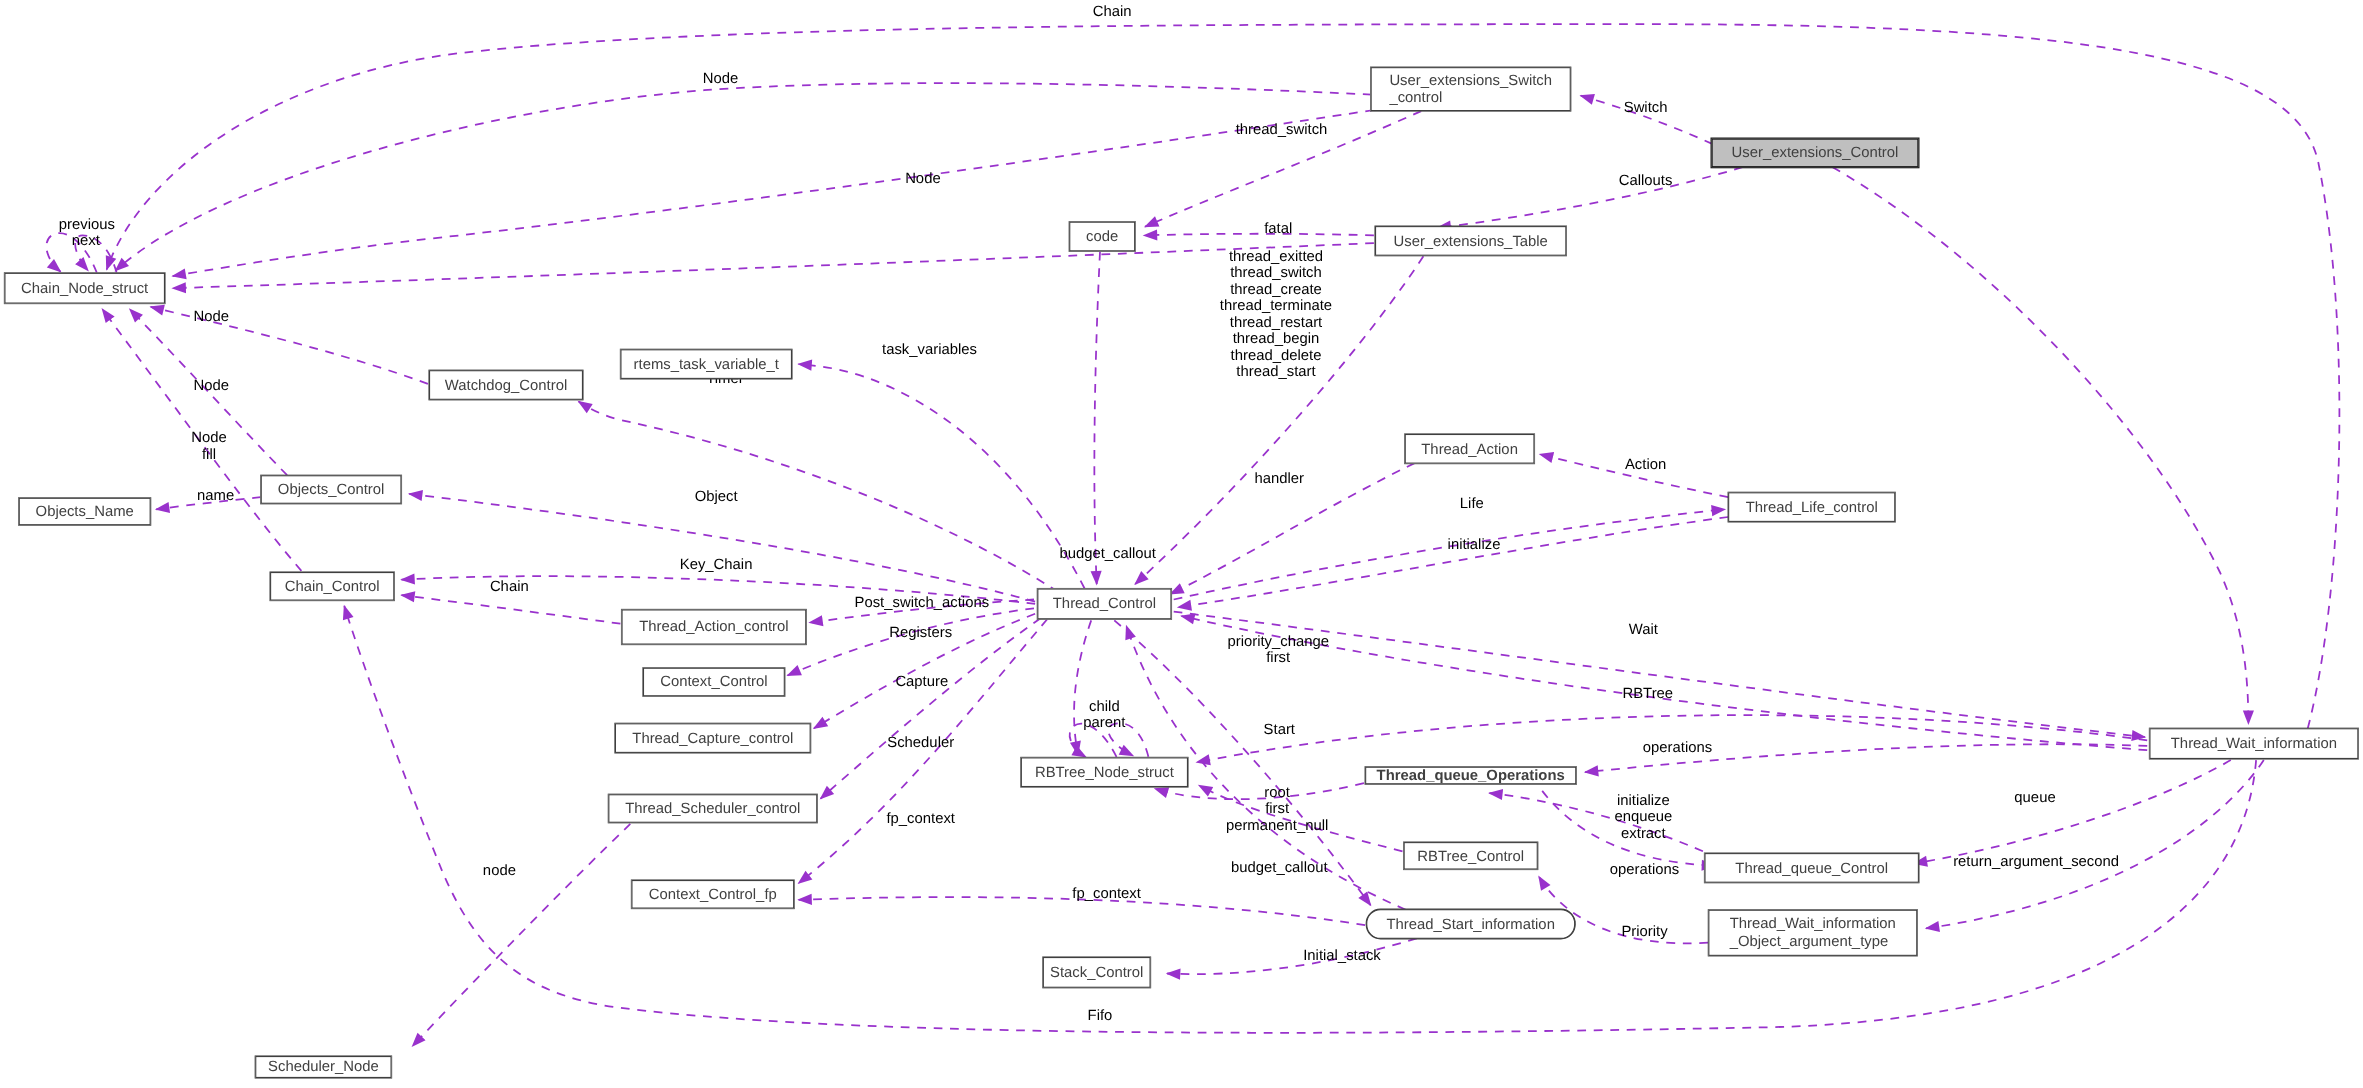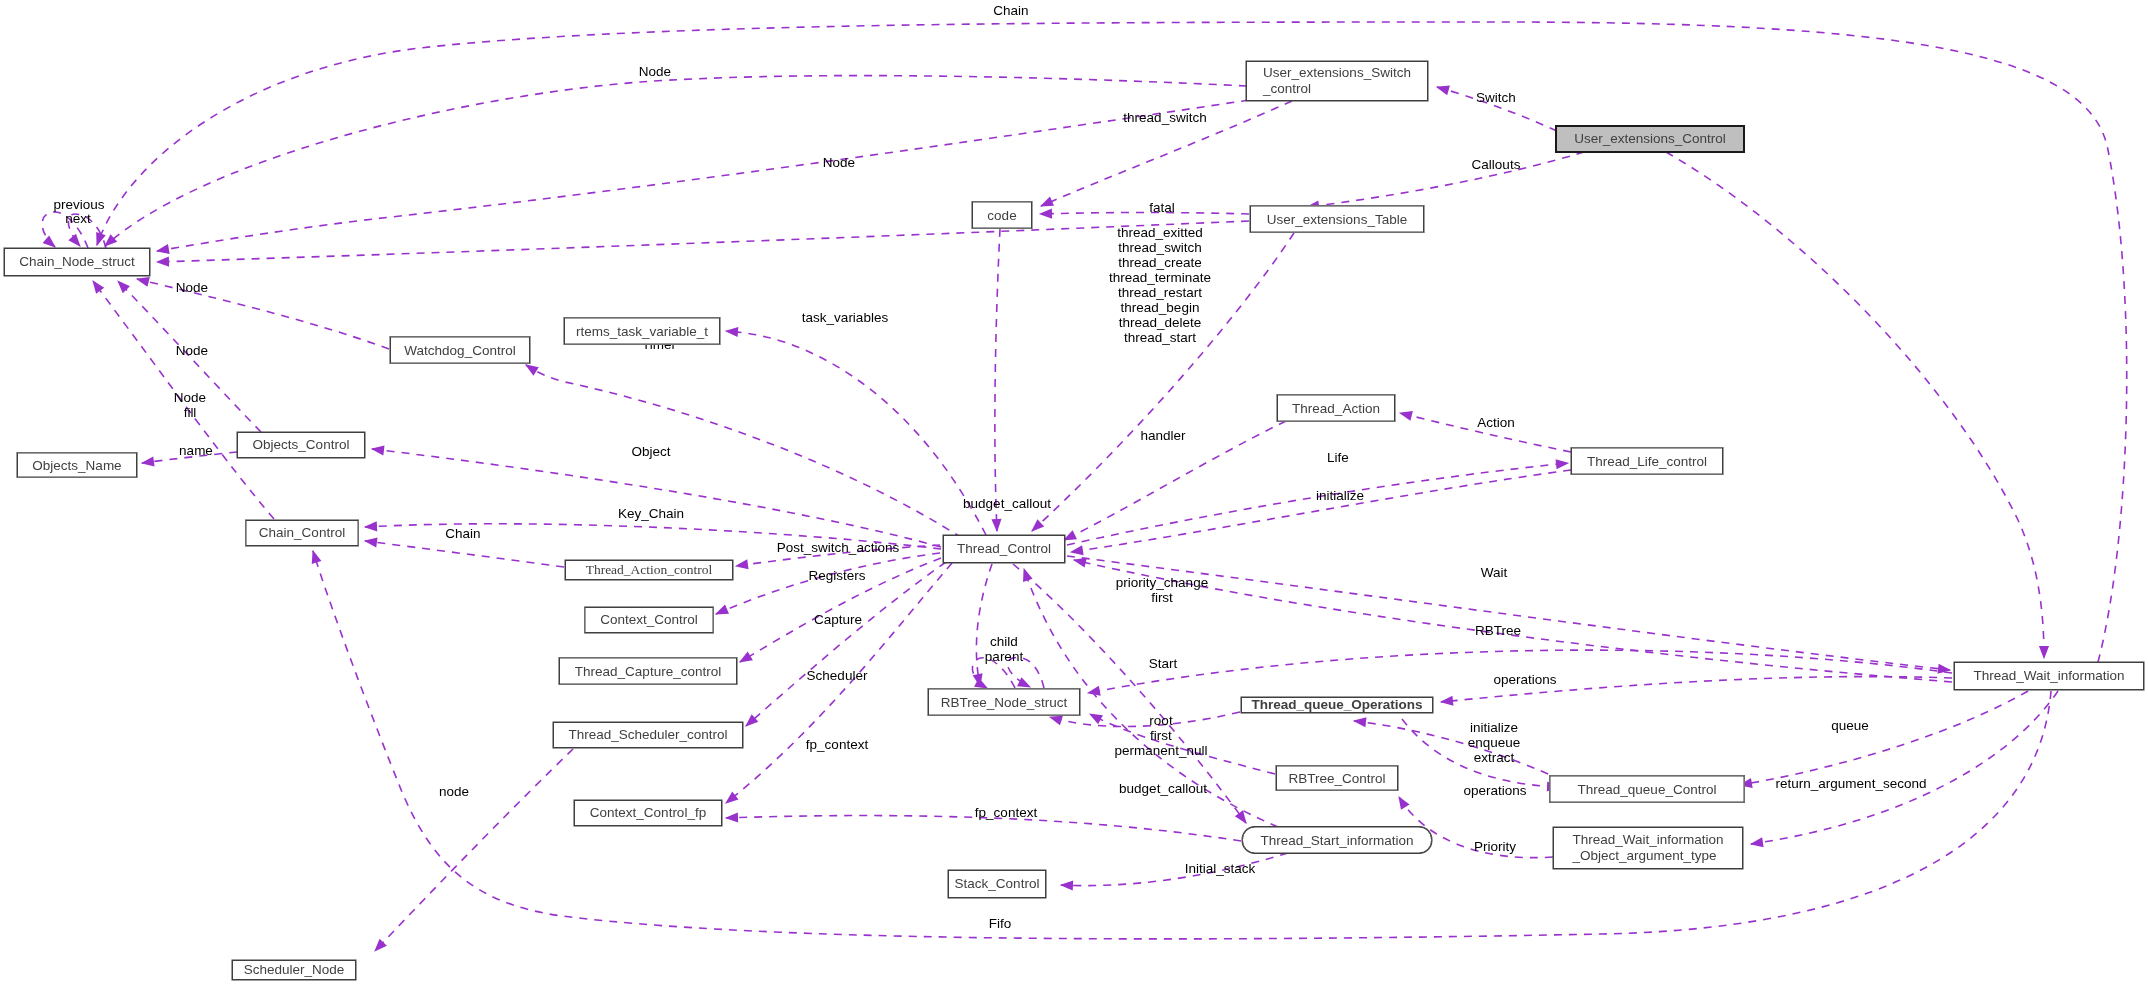--- a/index.html
+++ b/index.html
@@ -110,21 +110,21 @@
       <div class="diagram-node" style="left: 1337px; top: 81px; width: 182px; height: 40px;">User_extensions_Switch
 _control</div>
       <div class="diagram-node highlighted" style="left: 1650px; top: 139px; width: 188px; height: 26px;">User_extensions_Control</div>
       <div class="diagram-node" style="left: 1337px; top: 219px; width: 174px; height: 27px;">User_extensions_Table</div>
       <div class="diagram-node" style="left: 1002px; top: 215px; width: 60px; height: 27px;">code</div>
       <div class="diagram-node" style="left: 642px; top: 331px; width: 156px; height: 27px;">rtems_task_variable_t</div>
       <div class="diagram-node" style="left: 460px; top: 350px; width: 140px; height: 27px;">Watchdog_Control</div>
       <div class="diagram-node" style="left: 301px; top: 445px; width: 128px; height: 26px;">Objects_Control</div>
       <div class="diagram-node" style="left: 77px; top: 465px; width: 120px; height: 25px;">Objects_Name</div>
       <div class="diagram-node" style="left: 302px; top: 533px; width: 113px; height: 26px;">Chain_Control</div>
-      <div class="diagram-node" style="left: 649px; top: 570px; width: 168px; height: 20px; font-family: Liberation Serif, serif;">Thread_Action_control</div>
+      <div class="diagram-node" style="left: 649px; top: 570px; width: 168px; height: 32px;">Thread_Action_control</div>
       <div class="diagram-node" style="left: 649px; top: 620px; width: 129px; height: 26px;">Context_Control</div>
       <div class="diagram-node" style="left: 648px; top: 671px; width: 178px; height: 27px;">Thread_Capture_control</div>
       <div class="diagram-node" style="left: 648px; top: 735px; width: 190px; height: 26px;">Thread_Scheduler_control</div>
       <div class="diagram-node" style="left: 648px; top: 813px; width: 148px; height: 26px;">Context_Control_fp</div>
       <div class="diagram-node" style="left: 1004px; top: 549px; width: 122px; height: 28px;">Thread_Control</div>
       <div class="diagram-node" style="left: 1336px; top: 408px; width: 118px; height: 27px;">Thread_Action</div>
       <div class="diagram-node" style="left: 1647px; top: 461px; width: 152px; height: 27px;">Thread_Life_control</div>
       <div class="diagram-node" style="left: 1004px; top: 702px; width: 152px; height: 27px;">RBTree_Node_struct</div>
       <div class="diagram-node" style="left: 1337px; top: 705px; width: 192px; height: 16px; font-weight: bold;">Thread_queue_Operations</div>
       <div class="diagram-node" style="left: 1337px; top: 778px; width: 122px; height: 25px;">RBTree_Control</div>

